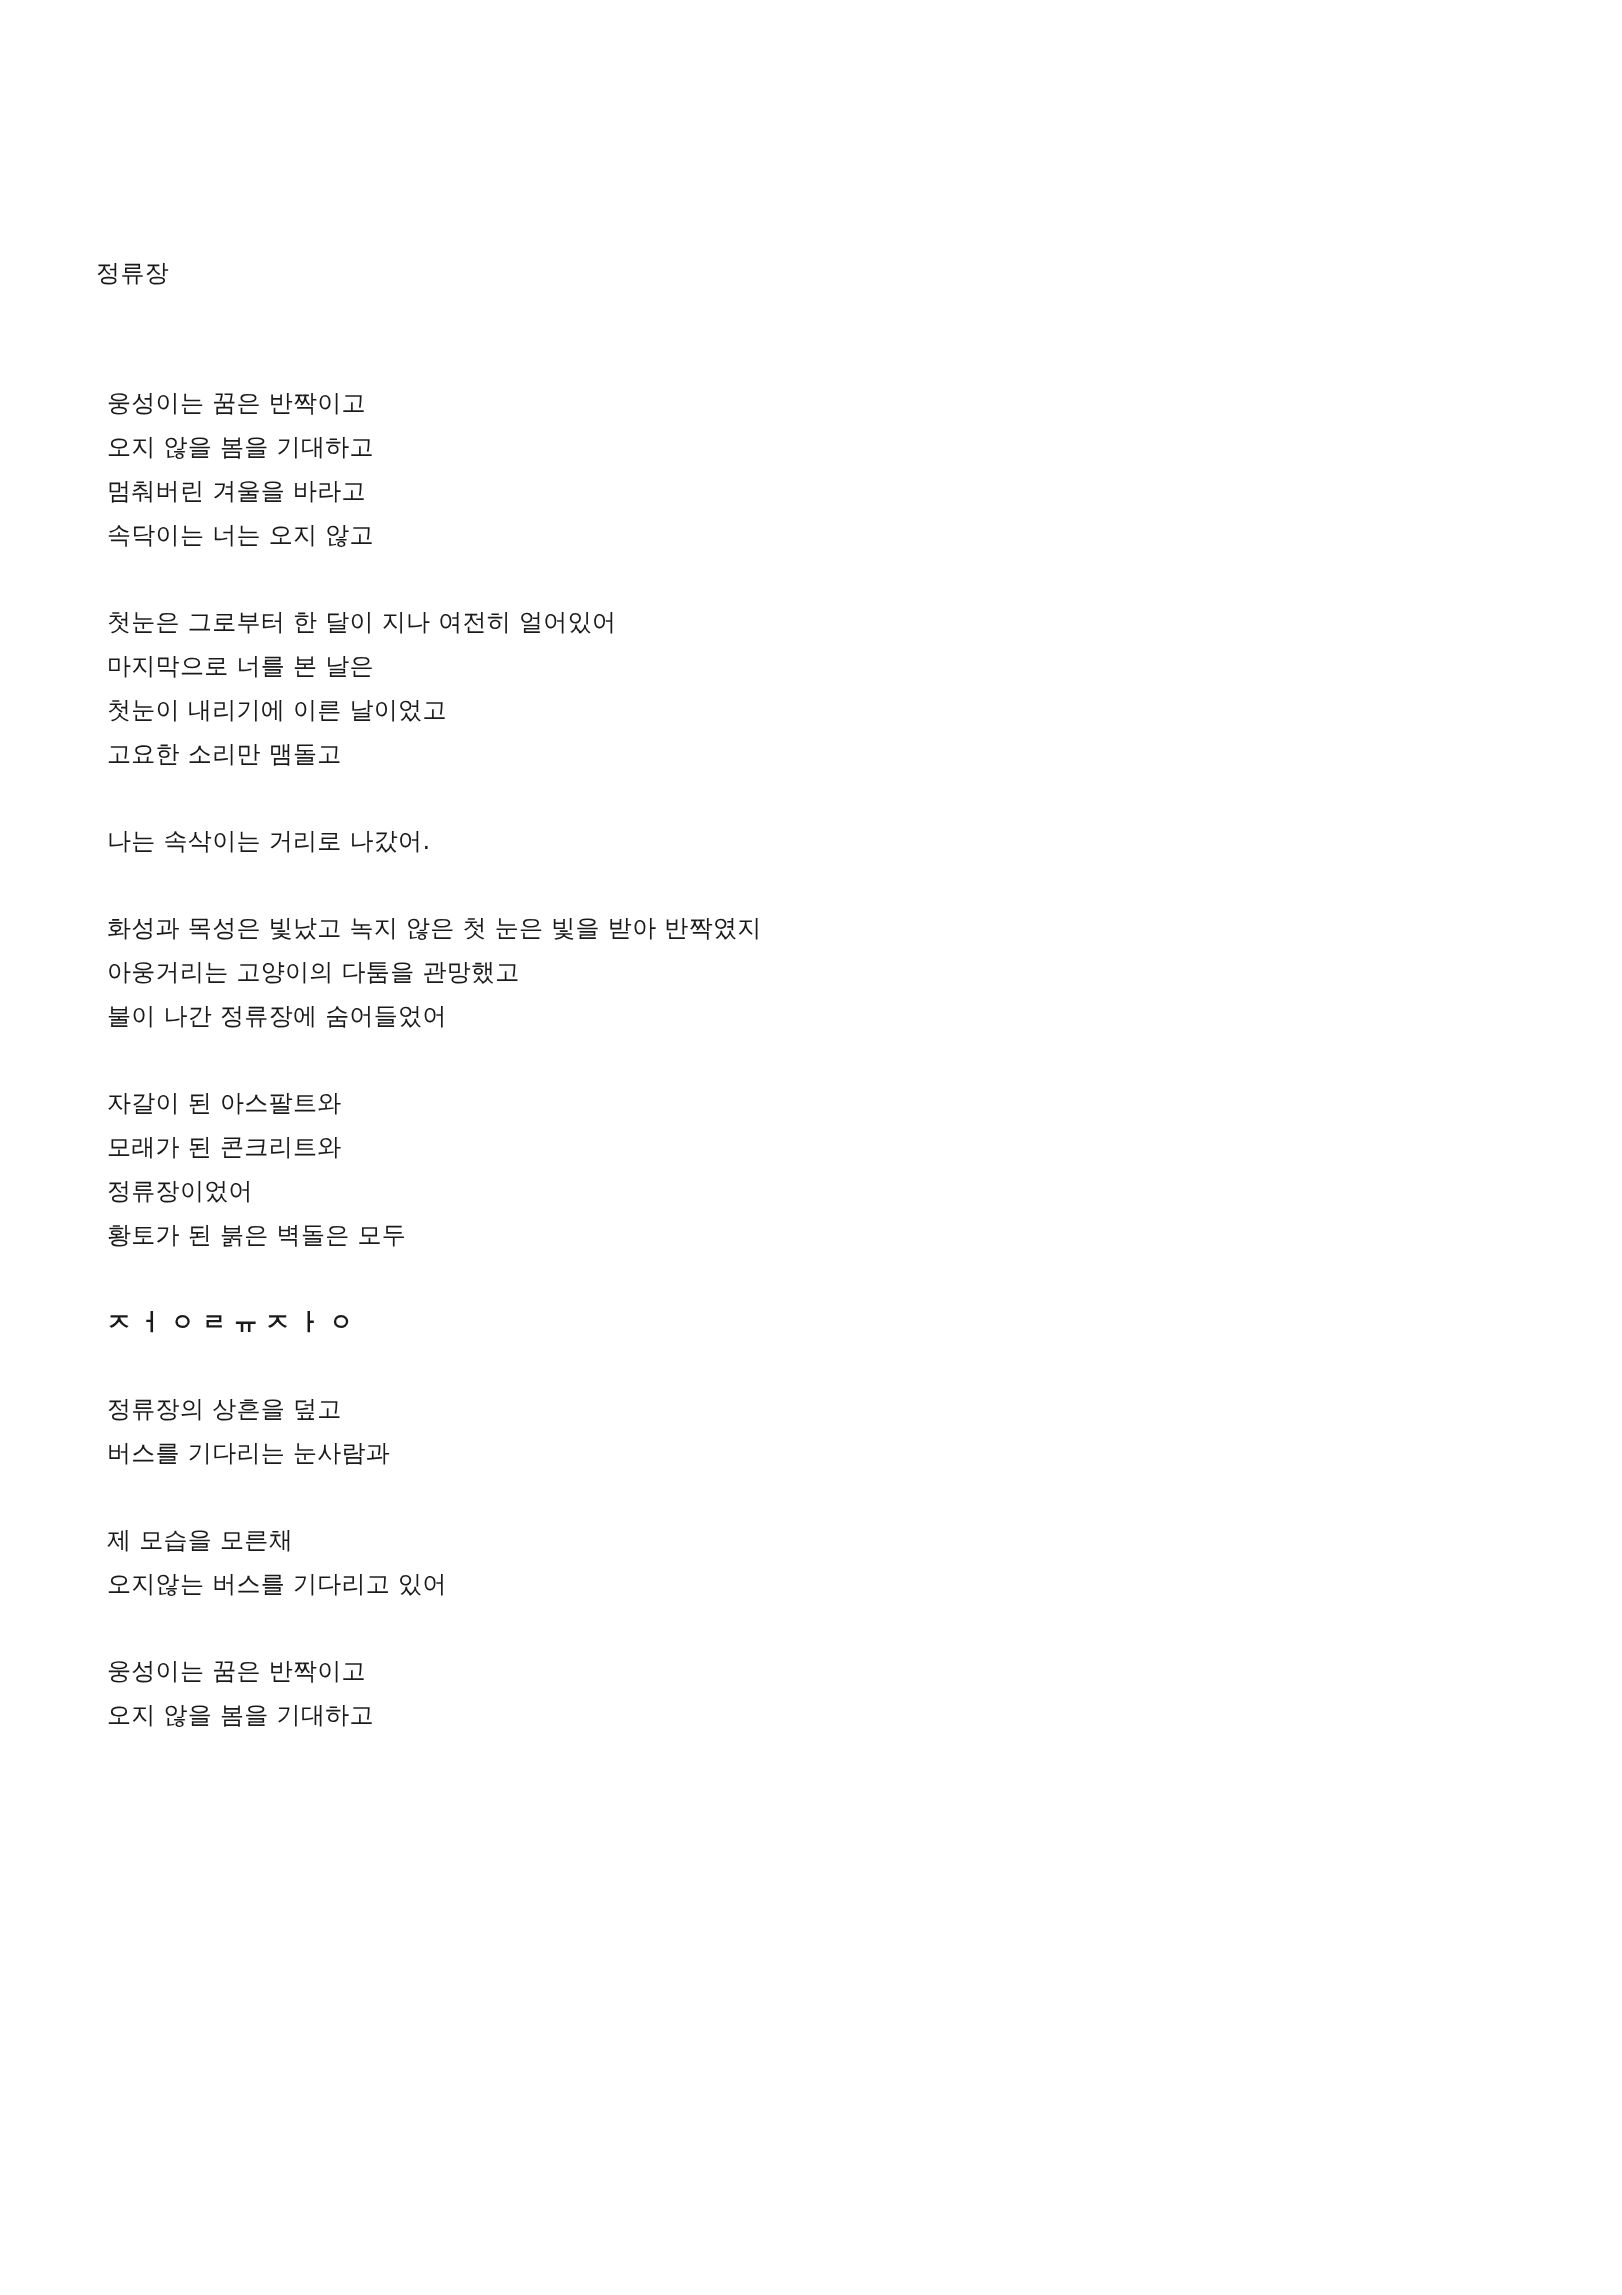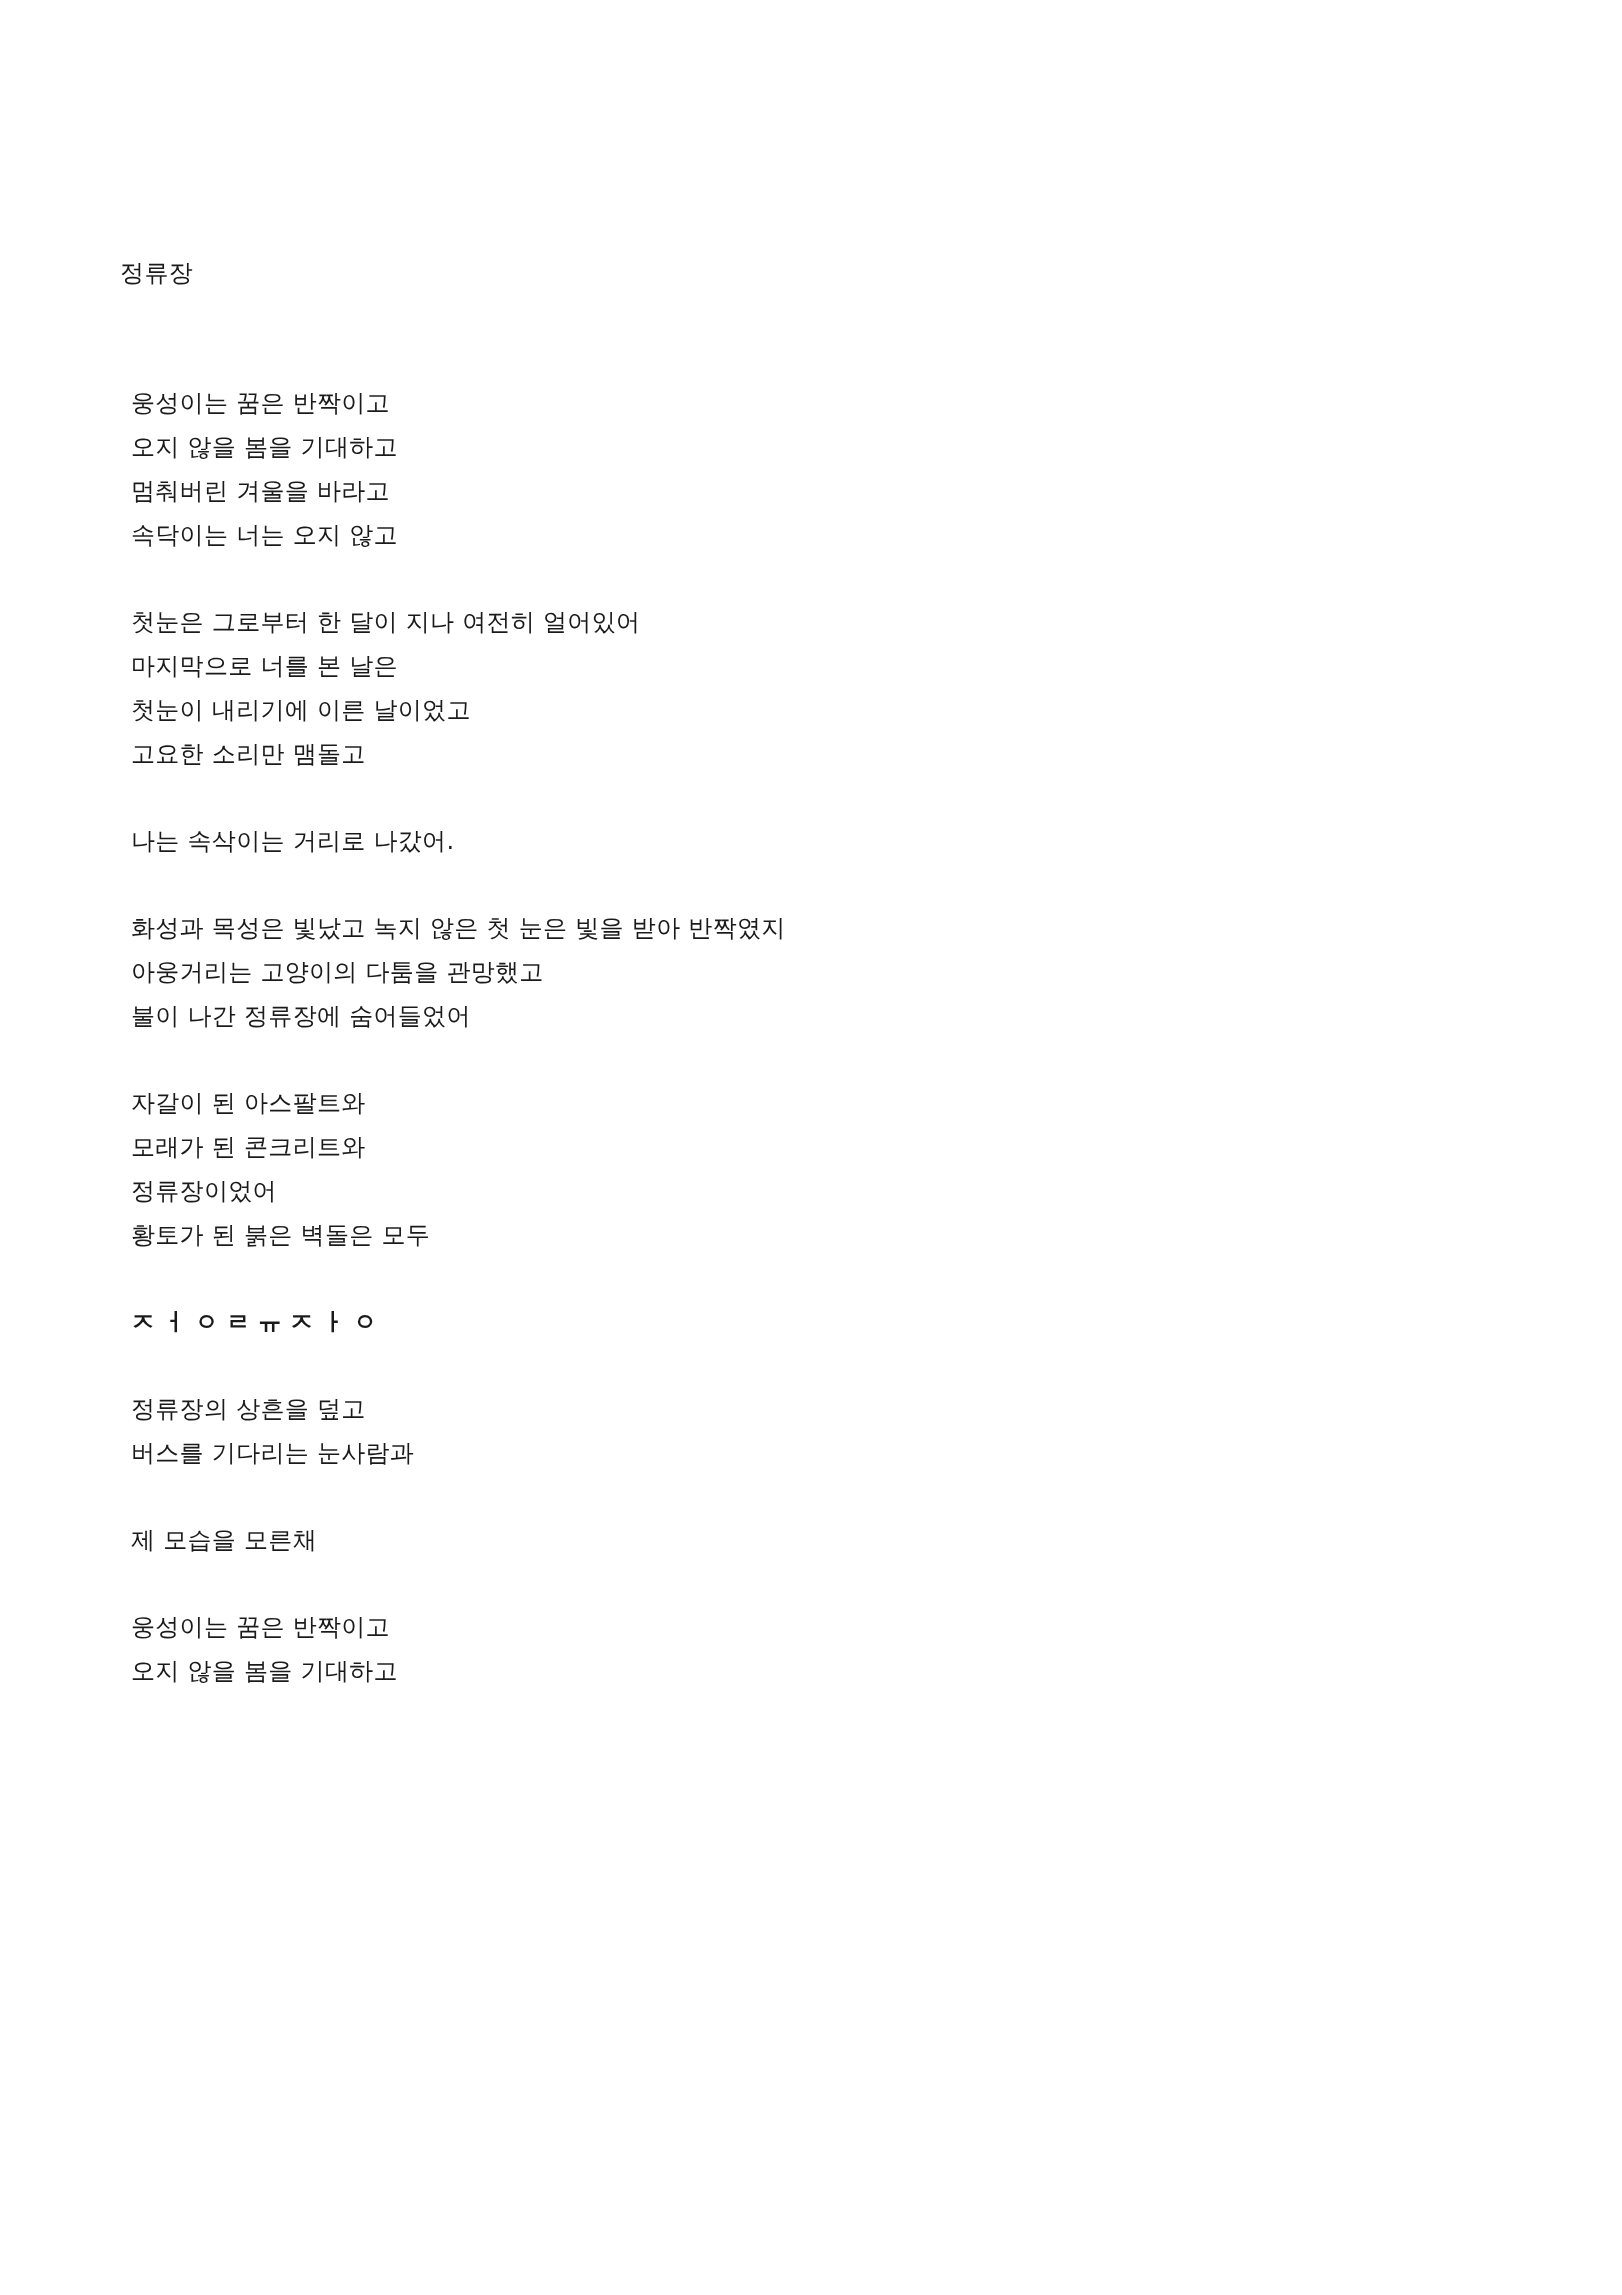--- a/index.html
+++ b/index.html
@@ -12,21 +12,21 @@
     height: 2295px;
     font-family: "DejaVu Sans", "Liberation Sans", sans-serif;
     color: #1a1a1a;
     -webkit-font-smoothing: antialiased;
   }
   .page {
     position: relative;
     width: 1623px;
     height: 2295px;
     box-sizing: border-box;
-    padding: 261px 0 0 120px;
+    padding: 261px 0 0 96px;
   }
   .doc-title {
     font-size: 24px;
     line-height: 1.0;
     letter-spacing: 0.4px;
     color: #1a1a1a;
     margin: 0 0 96px 0;
     white-space: pre;
   }
   .stanza {
@@ -78,20 +78,21 @@
       </div>
       <div class="stanza">
         <div class="line spaced">ㅈㅓㅇㄹㅠㅈㅏㅇ</div>
       </div>
       <div class="stanza">
         <div class="line">정류장의 상흔을 덮고</div>
         <div class="line">버스를 기다리는 눈사람과</div>
       </div>
       <div class="stanza">
         <div class="line">제 모습을 모른채</div>
+        <div class="line">오지않는 버스를 기다리고 있어</div>
       </div>
       <div class="stanza">
         <div class="line">웅성이는 꿈은 반짝이고</div>
         <div class="line">오지 않을 봄을 기대하고</div>
       </div>
     </div>
 </div>
 
 
 </body></html>

